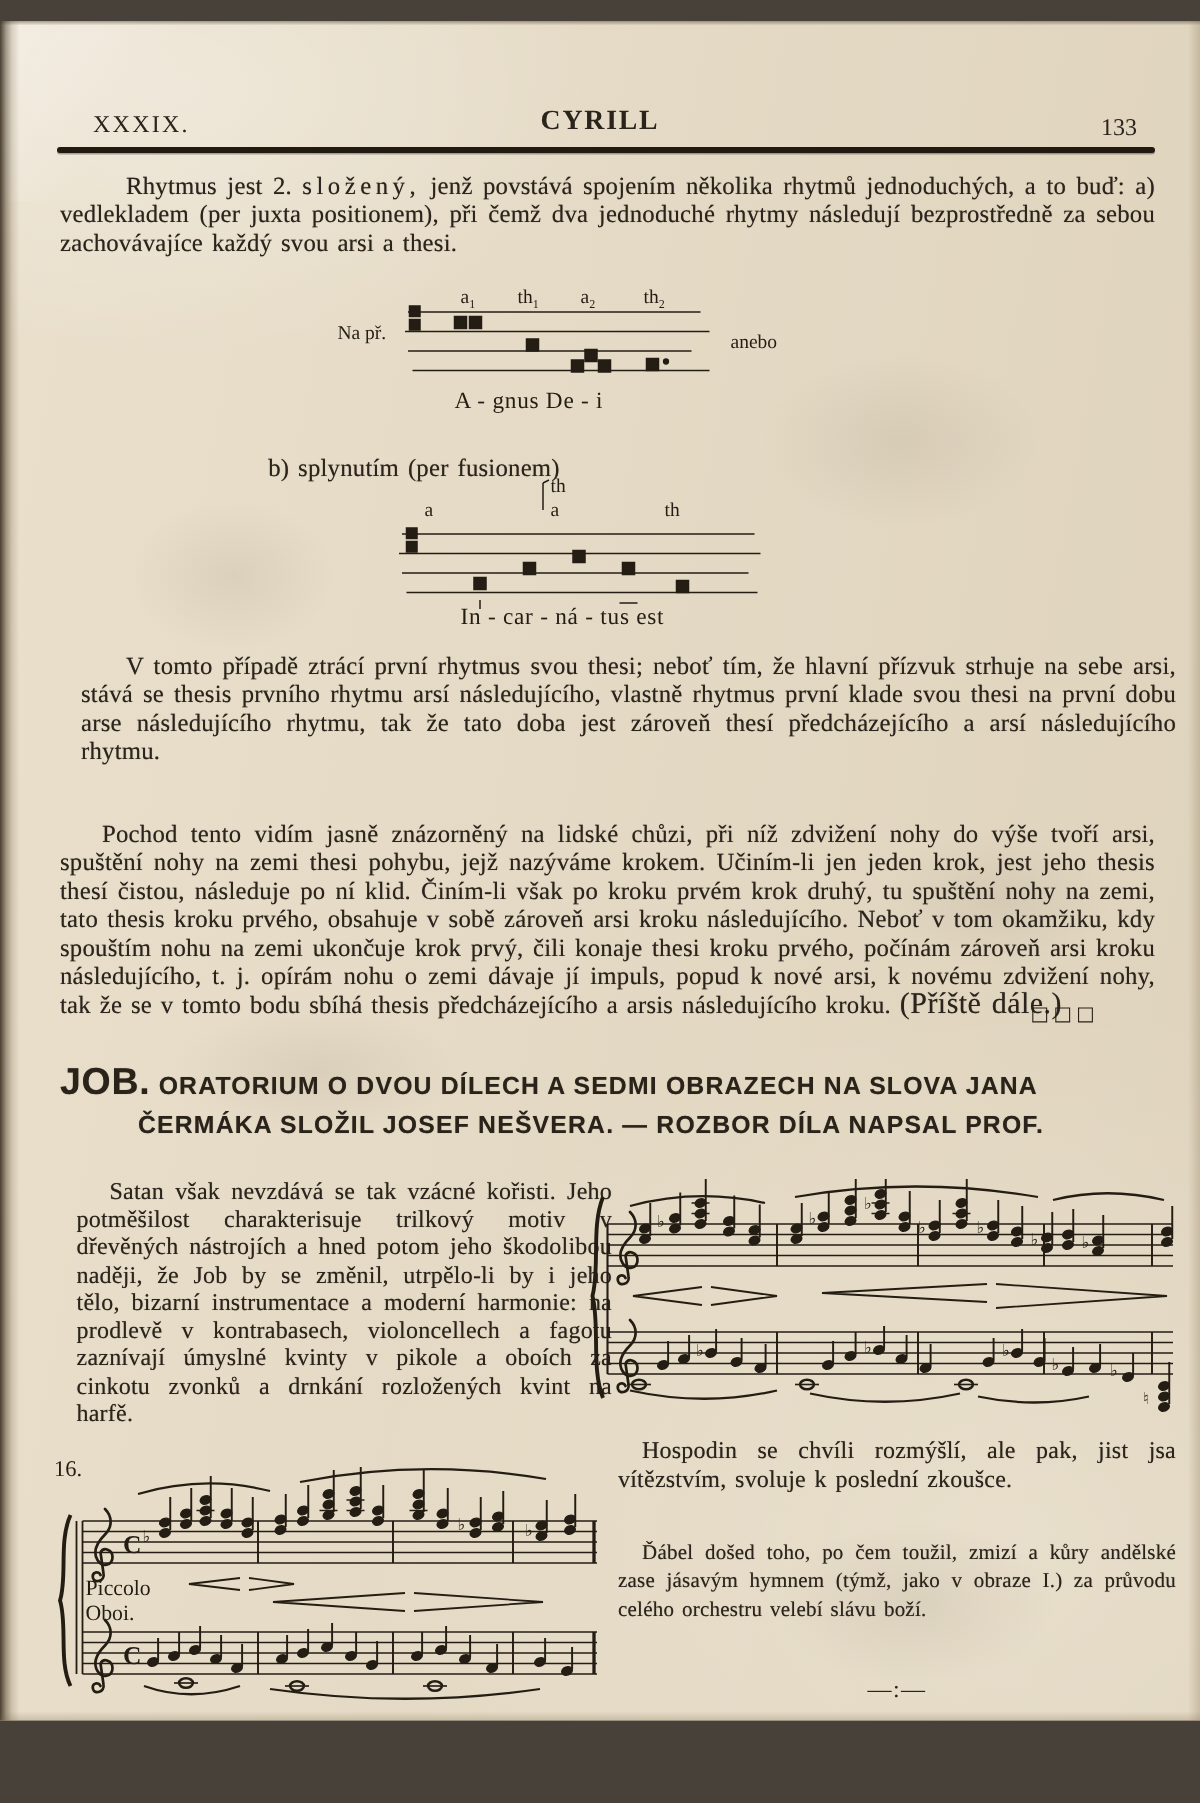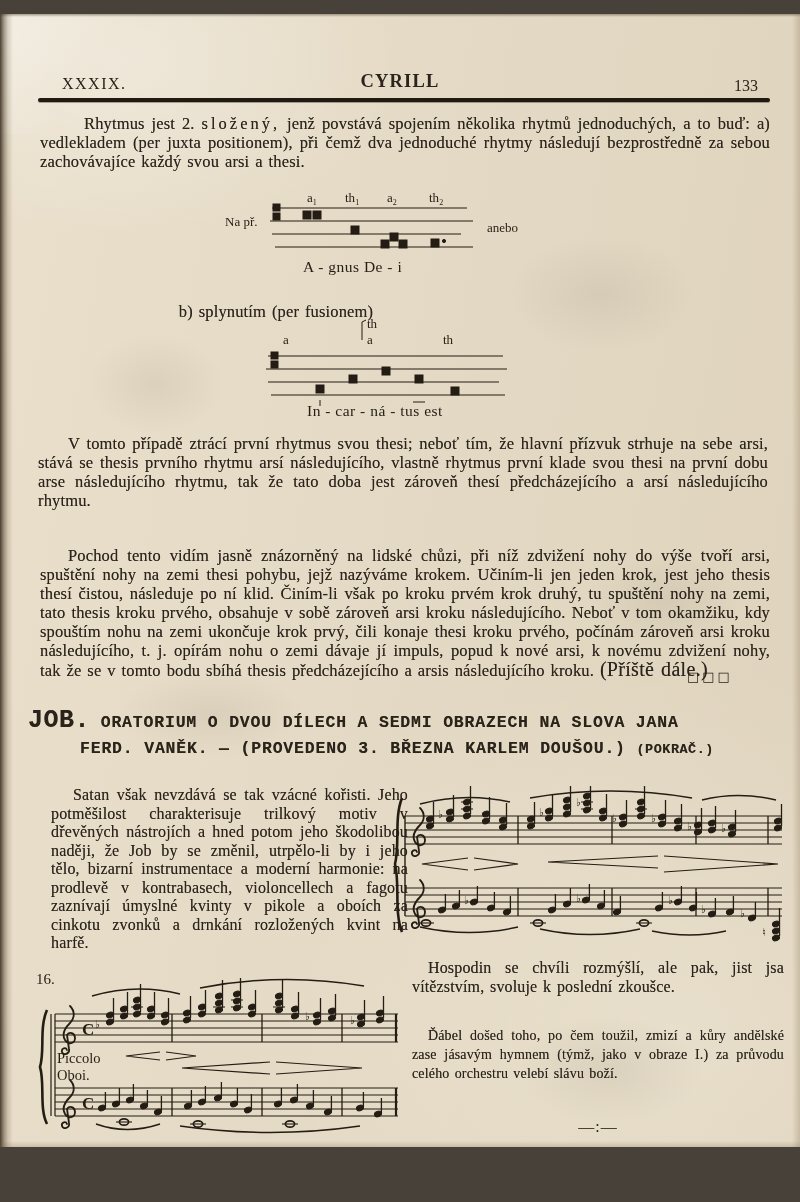--- a/index.html
+++ b/index.html
@@ -24,21 +24,21 @@
   .hdr-rule{left:38px;top:84px;width:732px;height:4px;background:#211a11;border-radius:2px;box-shadow:0 1px 0 rgba(33,26,17,0.35);}
   
   svg text{font-family:"Liberation Serif","DejaVu Serif",serif;}
   .mlabel{font-size:13px;}
   .lyrics{font-size:15.5px;letter-spacing:0.5px;}
   .flat{font-family:"DejaVu Sans",sans-serif;font-size:11px;}
   .tsig{font-size:17px;font-weight:bold;}
   .inst{font-size:14.5px;}
   .fignum{font-size:15px;}
   
-  .job-head{left:28px;top:694px;width:736px;font-family:Liberation Mono, monospace;
+  .job-head{left:40px;top:694px;width:736px;font-family:Liberation Sans, sans-serif;
             font-weight:700;color:#2a231a;line-height:26px;letter-spacing:0.8px;font-size:16.5px;
             text-shadow:0 0 0.5px rgba(42,35,26,0.5);}
   .job-word{font-size:25px;letter-spacing:0.5px;}
   .job-cont{padding-left:52px;}
   .job-small{font-size:13.5px;letter-spacing:0.5px;}
   .endnote{font-size:20px;letter-spacing:0.3px;}
   .squares{left:687px;top:655px;font-family:"DejaVu Sans",sans-serif;font-size:13px;letter-spacing:3px;color:#241d14;}
   .colL{left:51px;width:357px;}
   .colR{left:412px;width:372px;}
   .endmark{left:412px;top:1104px;width:372px;text-align:center;font-size:16px;letter-spacing:1px;}
@@ -136,29 +136,29 @@
         <rect x="119" y="53" width="8" height="8"></rect>
         <rect x="152" y="61" width="8" height="8"></rect>
         <rect x="188" y="73" width="8" height="8"></rect>
         <line x1="57" y1="86" x2="57" y2="92" stroke-width="1"></line>
         <line x1="150" y1="88" x2="162" y2="88" stroke-width="1"></line>
       </g>
       <text class="lyrics" x="44" y="102" stroke="none">In - car - ná - tus    est</text>
     </g>
   </svg>
 
-  <div class="para" style="left:38px;top:420px;width:730px;text-indent:30px;">V tomto případě ztrácí první rhytmus svou thesi; neboť tím, že hlavní přízvuk strhuje na sebe arsi, stává se thesis prvního rhytmu arsí následujícího, vlastně rhytmus první klade svou thesi na první dobu arse následujícího rhytmu, tak že tato doba jest zároveň thesí předcházejícího a arsí následujícího rhytmu.</div>
+  <div class="para" style="left:54px;top:420px;width:730px;text-indent:30px;">V tomto případě ztrácí první rhytmus svou thesi; neboť tím, že hlavní přízvuk strhuje na sebe arsi, stává se thesis prvního rhytmu arsí následujícího, vlastně rhytmus první klade svou thesi na první dobu arse následujícího rhytmu, tak že tato doba jest zároveň thesí předcházejícího a arsí následujícího rhytmu.</div>
 
   <div class="para" style="left:40px;top:532px;width:730px;"><span style="display:inline-block;width:28px;"></span><span>Pochod tento vidím jasně znázorněný na lidské chůzi, při níž zdvižení nohy do výše tvoří arsi, spuštění nohy na zemi thesi pohybu, jejž nazýváme krokem. Učiním-li jen jeden krok, jest jeho thesis thesí čistou, následuje po ní klid. Činím-li však po kroku prvém krok druhý, tu spuštění nohy na zemi, tato thesis kroku prvého, obsahuje v sobě zároveň arsi kroku následujícího. Neboť v tom okamžiku, kdy spouštím nohu na zemi ukončuje krok prvý, čili konaje thesi kroku prvého, počínám zároveň arsi kroku následujícího, t. j. opírám nohu o zemi dávaje jí impuls, popud k nové arsi, k novému zdvižení nohy, tak že se v tomto bodu sbíhá thesis předcházejícího a arsis následujícího kroku.</span> <span class="endnote">(Příště dále.)</span></div>
 
   <div class="abs squares">□□□</div>
 
   <div class="abs job-head">
     <div><span class="job-word">JOB.</span> <span>ORATORIUM O DVOU DÍLECH A SEDMI OBRAZECH NA SLOVA JANA</span></div>
-    <div class="job-cont"><span>FERD. VANĚK. — (PROVEDENO 3. BŘEZNA KARLEM DOUŠOU.)</span> <span class="job-small">(POKRAČ.)</span></div>
+    <div class="job-cont">ČERMÁKA SLOŽIL JOSEF NEŠVERA. — ROZBOR DÍLA NAPSAL PROF.</div>
   </div>
 
   <div class="para colL" style="top:772px;text-indent:22px;line-height:18.5px;font-size:16px;word-spacing:2.4px;">Satan však nevzdává se tak vzácné kořisti. Jeho potměšilost charakterisuje trilkový motiv v dřevěných nástrojích a hned potom jeho škodolibou naději, že Job by se změnil, utrpělo-li by i jeho tělo, bizarní instrumentace a moderní harmonie: na prodlevě v kontrabasech, violoncellech a fagotu zaznívají úmyslné kvinty v pikole a oboích za cinkotu zvonků a drnkání rozložených kvint na harfě.</div>
 
   <svg class="abs" style="left:390px;top:772px;" width="398" height="168" viewBox="0 0 398 168">
     <defs>
       <g id="gclef">
           <path d="M11,1 C16,6 16,13 11,18 C5,24 3,30 6,35 C9,40 16,39 16,33 C16,28 10,26 8,30 L10,44 C11,49 4,51 3,47 C2,43 7,42 8,45" fill="none" stroke-width="1.8" stroke-linecap="round"></path>
         </g>
       <g id="qn">

